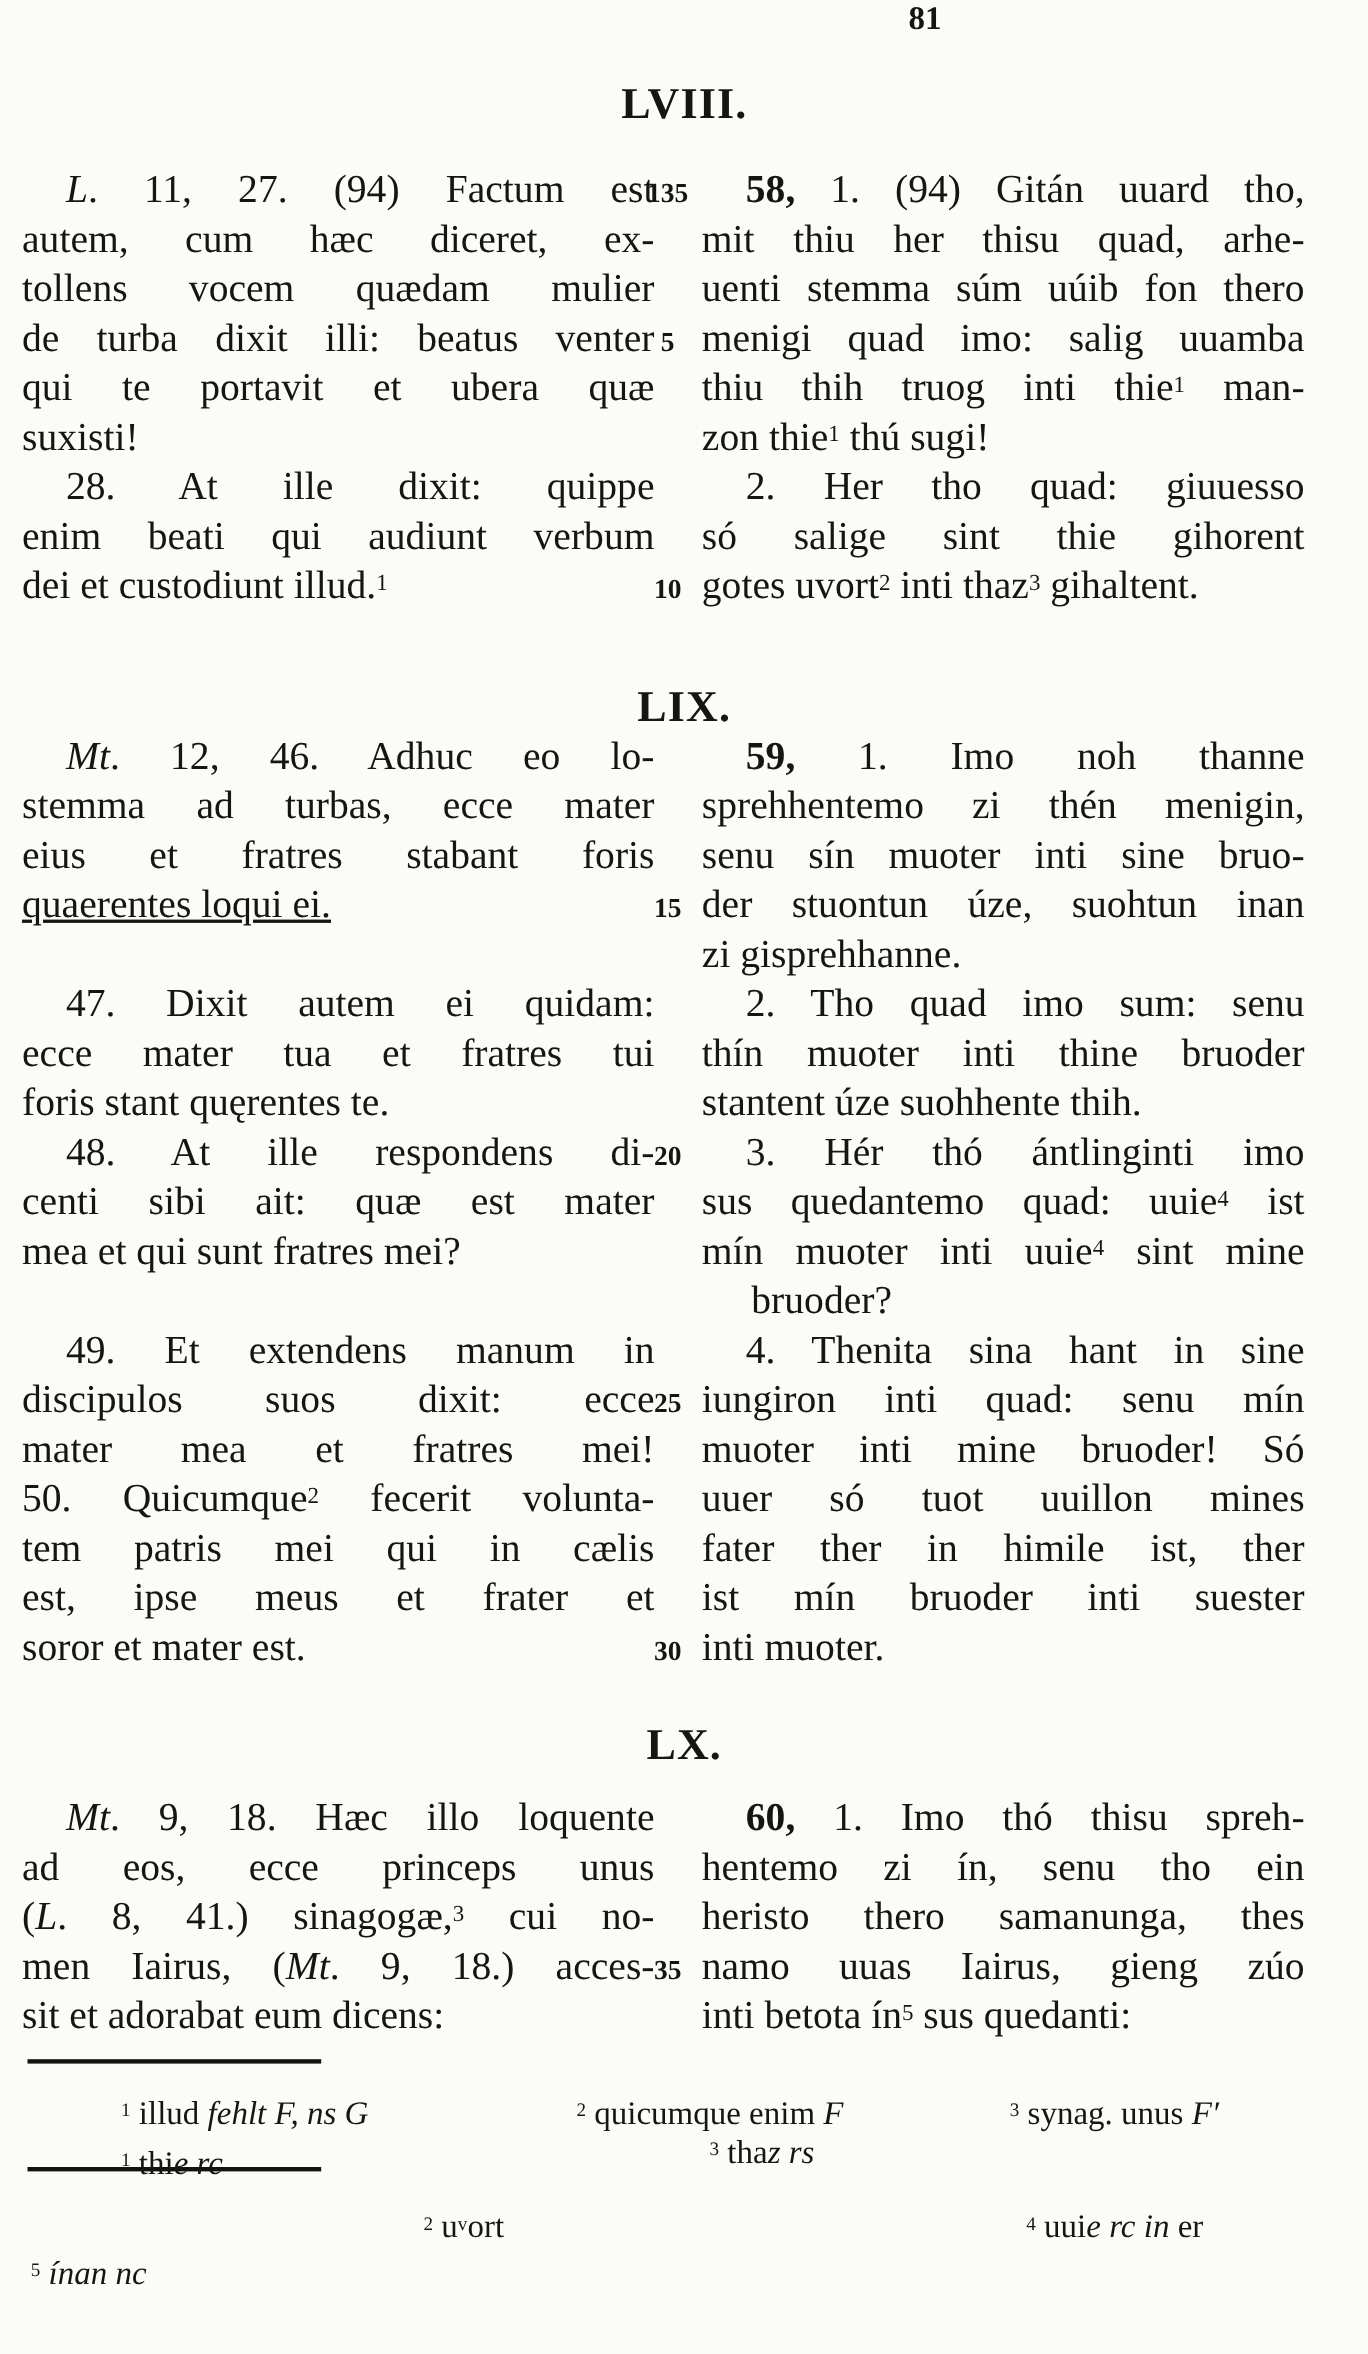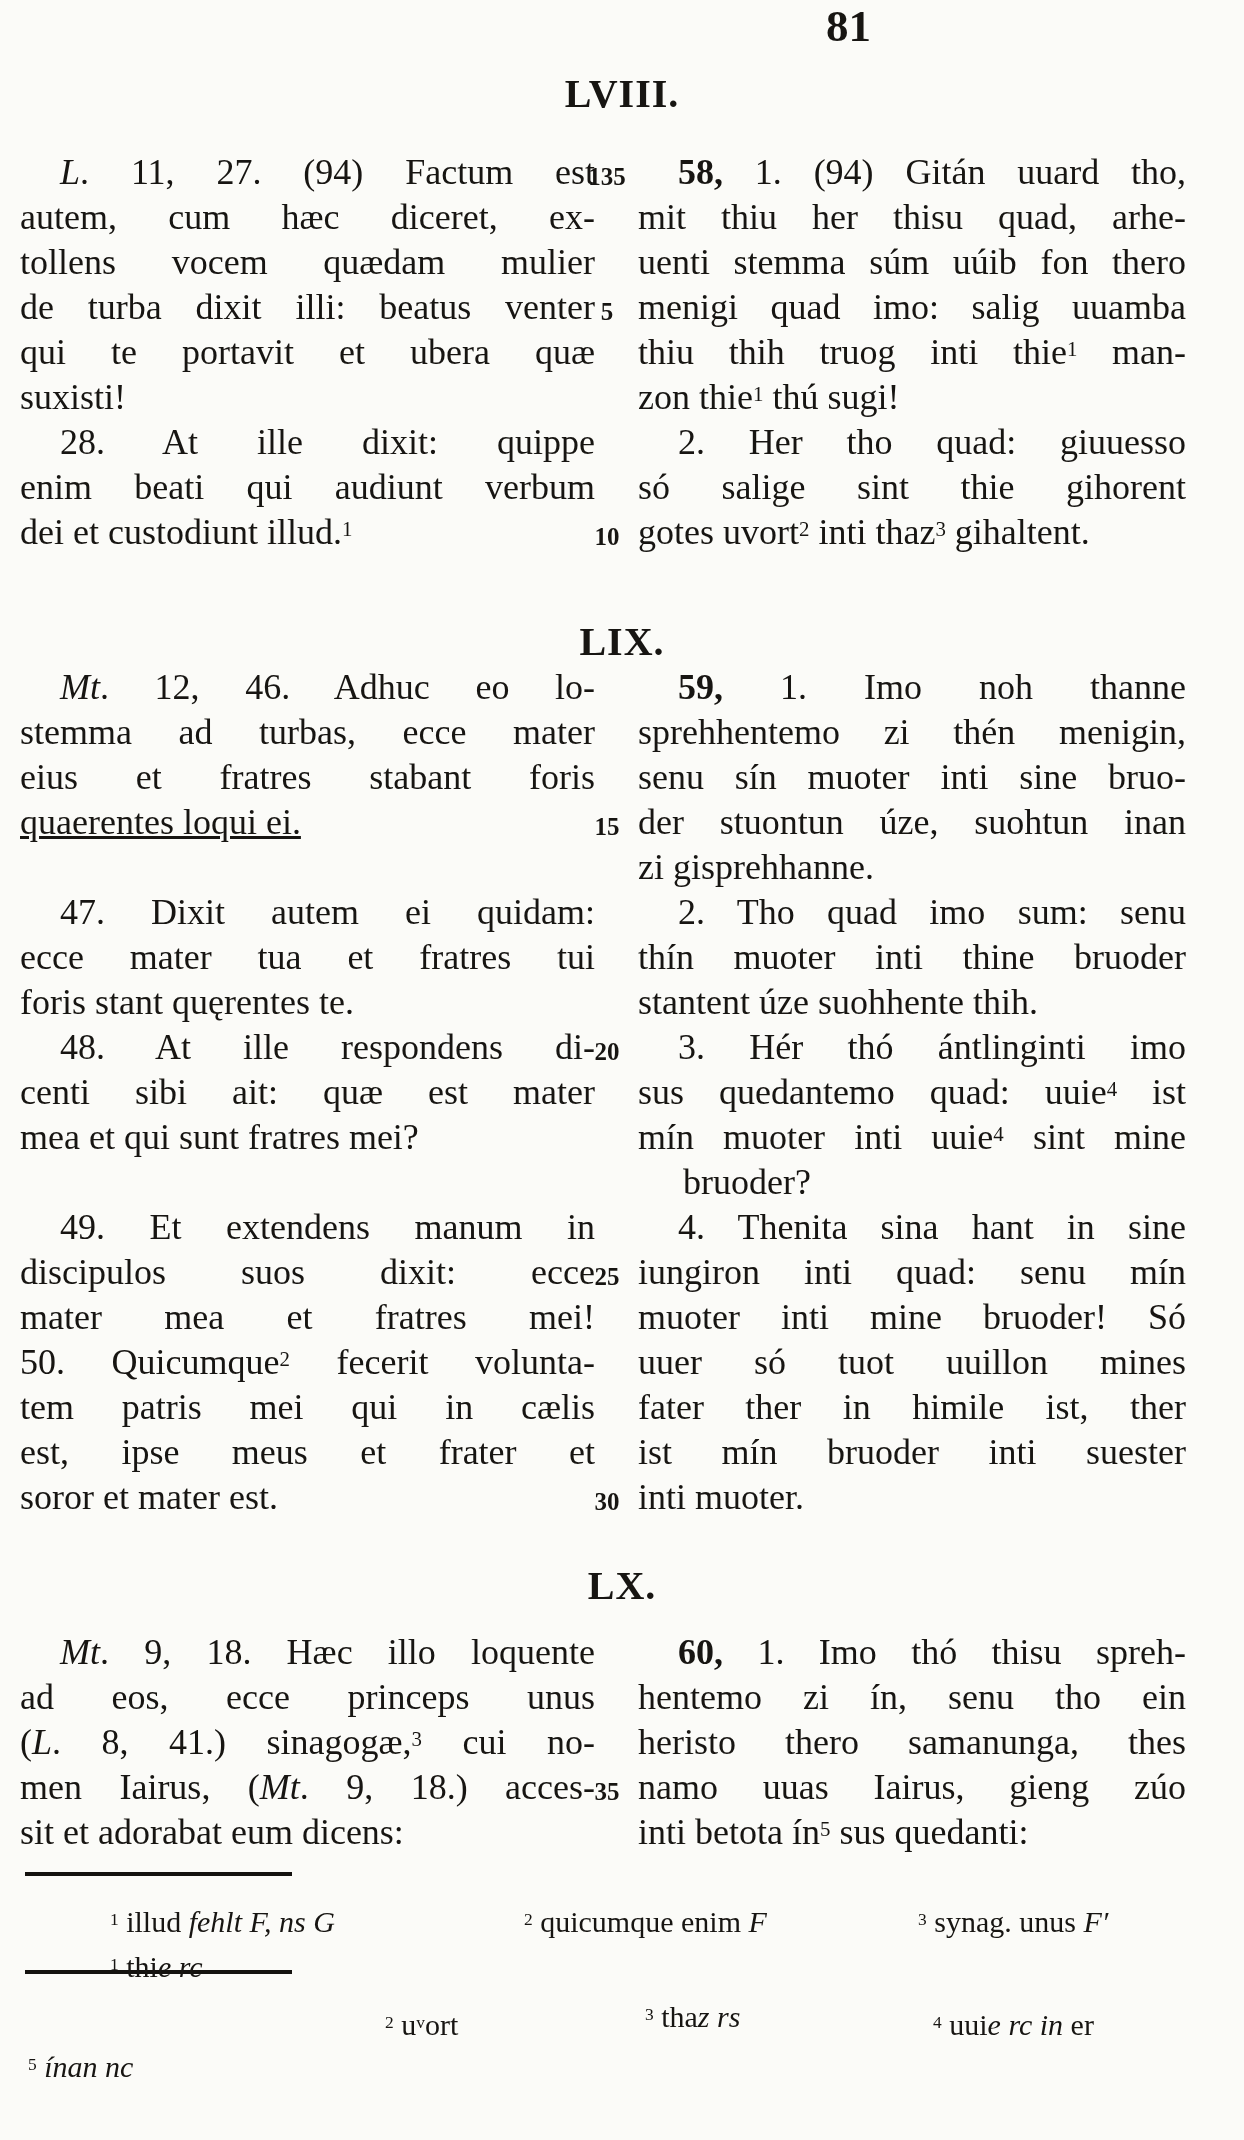--- a/index.html
+++ b/index.html
@@ -3,21 +3,21 @@
 <meta charset="utf-8">
 <style>
   html,body{margin:0;padding:0;background:#e8e8e6;}
   .page{
     position:relative;width:1244px;height:2140px;background:#fbfbf8;
     font-family:"Liberation Serif","DejaVu Serif",serif;color:#171512;
     overflow:hidden;
   }
   .running-head{position:absolute;top:14px;left:0;width:1200px;text-align:center;
     font-weight:bold;font-size:30px;}
-  .page-number{position:absolute;top:0px;left:826px;font-size:45px;font-weight:bold;}
+  .page-number{position:absolute;top:0px;left:826px;font-size:30px;font-weight:bold;}
   .sec-heading{position:absolute;left:0;width:1244px;text-align:center;
     font-weight:bold;font-size:40px;letter-spacing:1px;}
   .tline{position:absolute;height:46px;line-height:45px;overflow:hidden;
     font-size:36px;text-align:justify;text-align-last:justify;}
   .tline.last{text-align:left;text-align-last:left;}
   .ind{text-indent:40px;}
   sup{font-size:58%;line-height:0;position:relative;vertical-align:baseline;top:-0.38em;}
   em{font-style:italic;}
   b{font-weight:bold;}
   .gutter-num{position:absolute;left:583px;width:48px;text-align:center;
@@ -113,17 +113,17 @@
 
   <div class="frule" id="fr1" style="top:1872px"></div>
   <div class="frule" id="fr2" style="top:1970px"></div>
 
   <div>
       <div class="fnote" style="top: 1903px; left: 110px;"><sup>1</sup> illud <em>fehlt F, ns G</em></div>
       <div class="fnote" style="top: 1903px; left: 524px;"><sup>2</sup> quicumque enim <em>F</em></div>
       <div class="fnote" style="top: 1903px; left: 918px;"><sup>3</sup> synag. unus <em>F′</em></div>
       <div class="fnote" style="top: 1948px; left: 110px; text-align: right;"><sup>1</sup> thi<em>e</em> <em>rc</em></div>
       <div class="fnote" style="top: 2006px; left: 385px;"><sup>2</sup> u<sup>v</sup>ort</div>
-      <div class="fnote" style="top: 1998px; left: 645px;"><sup>3</sup> tha<em>z</em> <em>rs</em></div>
+      <div class="fnote" style="top: 1938px; left: 645px;"><sup>3</sup> tha<em>z</em> <em>rs</em></div>
       <div class="fnote" style="top: 2006px; left: 933px;"><sup>4</sup> uui<em>e</em> <em>rc in</em> er</div>
       <div class="fnote" style="top: 2048px; left: 28px;"><sup>5</sup> <em>ínan nc</em></div>
     </div>
 </div>
 
 </body></html>

